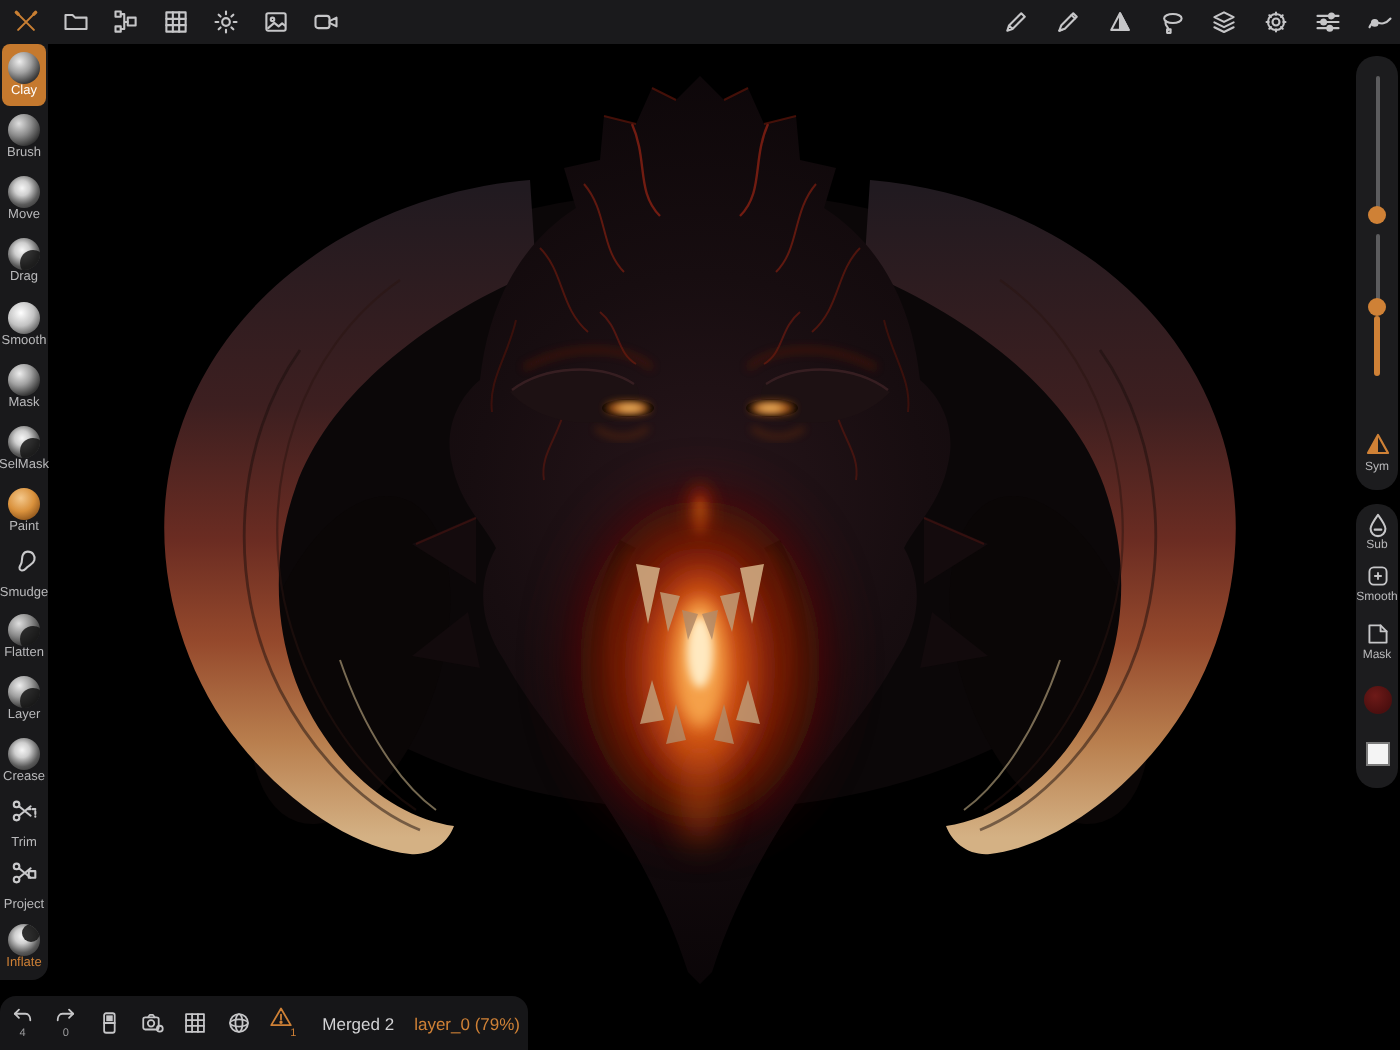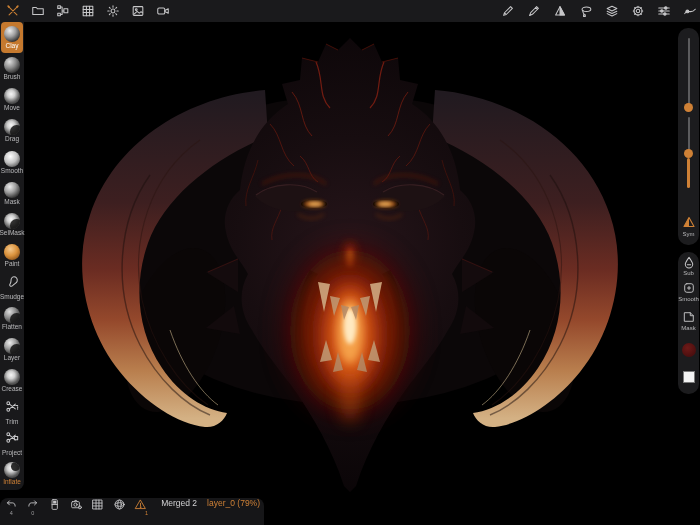--- a/index.html
+++ b/index.html
@@ -47,21 +47,21 @@
   .vhandle{position:absolute;left:6px;width:9px;height:9px;border-radius:50%;background:#cf8136;}
   .rlabel{position:absolute;width:100%;text-align:center;font-size:6px;color:#b9b9bb;line-height:1;}
   .ricon{position:absolute;left:50%;transform:translateX(-50%);display:flex;}
   .ricon svg{stroke:#c6c6c8;fill:none;stroke-width:1.1;stroke-linecap:round;stroke-linejoin:round;}
   #colorMain{position:absolute;left:3.5px;top:91px;width:14px;height:14px;border-radius:50%;
              background:radial-gradient(circle at 40% 35%,#6e1a18,#4c0f0f 70%);}
   #colorSec{position:absolute;left:4.5px;top:119px;width:12px;height:12px;background:#f4f4f4;
             border:1px solid #7a7a7a;box-sizing:border-box;}
   
   #bottombar{position:absolute;left:0;bottom:0;width:260px;height:27px;background:#161618;
-             border-radius:8px 8px 0 0;display:flex;align-items:flex-start;z-index:6;padding-left:4px;}
+             border-radius:8px 8px 0 0;display:flex;align-items:center;z-index:6;padding-left:4px;}
   .bitem{display:flex;flex-direction:column;align-items:center;width:15px;margin-right:7px;}
   .bitem svg{width:13px;height:13px;stroke:#c6c6c8;fill:none;stroke-width:1.1;
              stroke-linecap:round;stroke-linejoin:round;}
   .bnum{font-size:5.5px;color:#9a9a9c;line-height:1;margin-top:0px;}
   .bnum.orange{color:#cf8136;}
   .warn svg{stroke:#cf8136;}
   .btext{font-size:8.5px;color:#d2d2d4;margin:0 4px 0 6px;white-space:nowrap;}
   .btext.orange{color:#cf8136;}
 </style>
 </head>

